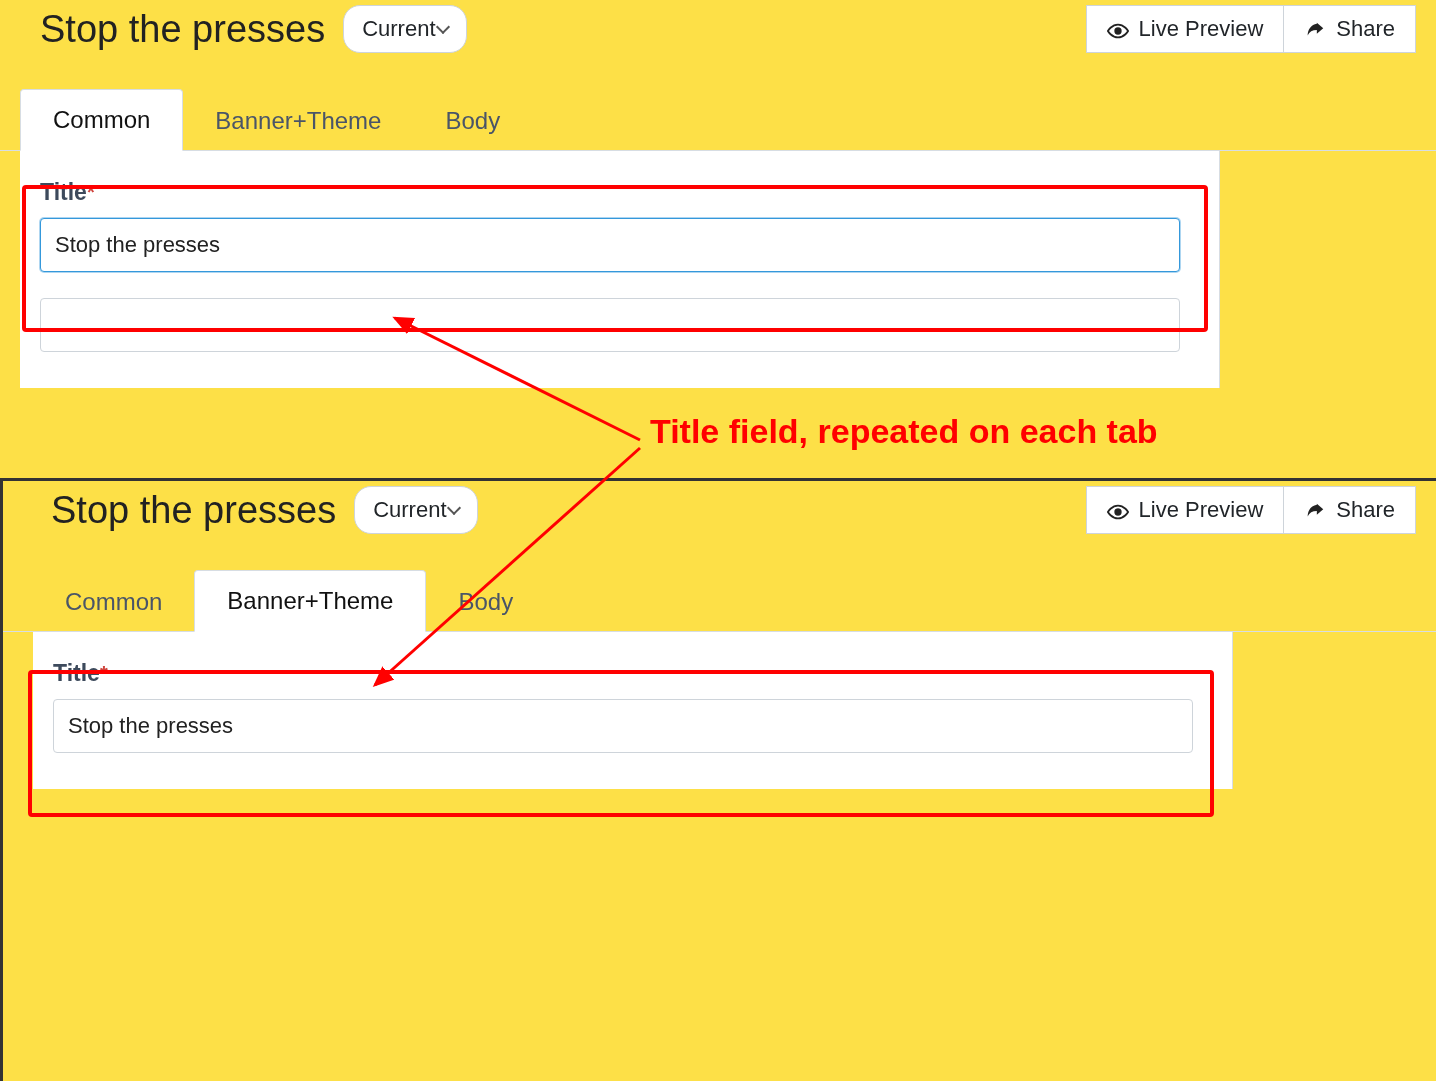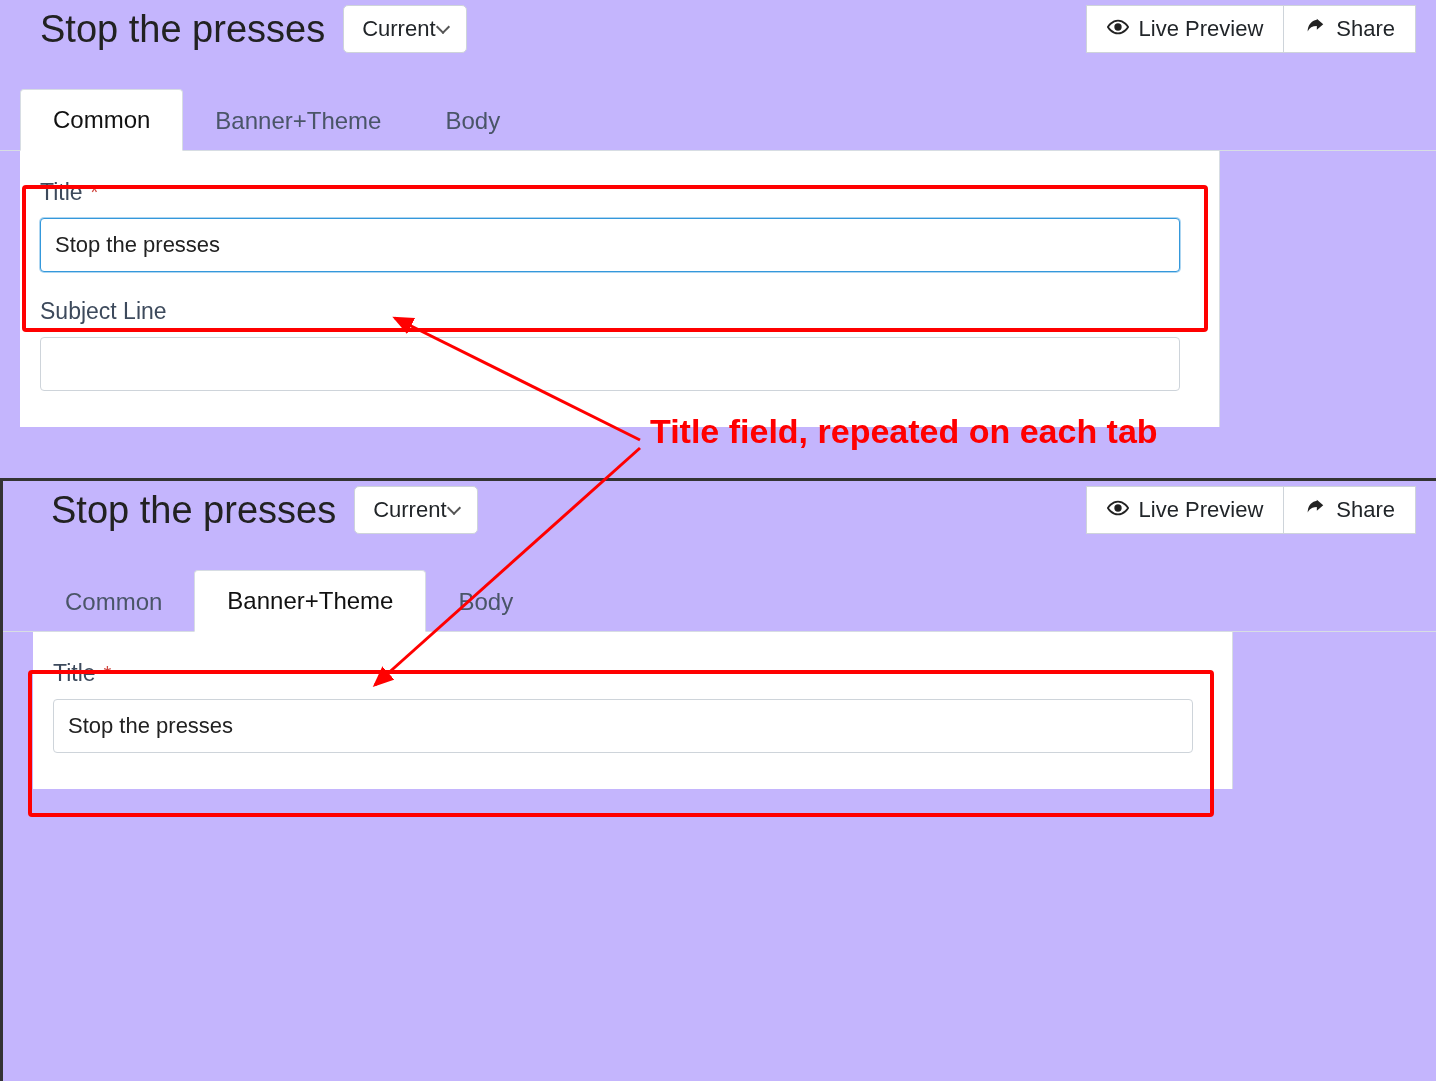--- a/index.html
+++ b/index.html
@@ -7,21 +7,21 @@
     font-family: -apple-system, BlinkMacSystemFont, "Segoe UI", Helvetica, Arial, sans-serif;
     background: #fff;
     width: 1436px;
     height: 1081px;
     overflow: hidden;
     position: relative;
     color: #212529;
   }
   .shot {
     position: relative;
-    background: #c4b5fd;
+    background: #fde047;
   }
   .shot1 { height: 478px; }
   .shot2 { height: 603px; border-top: 3px solid #333; border-left: 3px solid #333; }
   .header-bar {
     display: flex;
     align-items: center;
     padding: 0 20px 0 40px;
     height: 58px;
     gap: 18px;
   }
@@ -31,42 +31,42 @@
     font-weight: 400;
     color: #222;
     white-space: nowrap;
   }
   .dropdown-btn {
     display: inline-flex;
     align-items: center;
     gap: 2px;
     background: #fff;
     border: 1px solid #ced4da;
-    border-radius: 5px;
+    border-radius: 17px;
     padding: 10px 18px;
     font-size: 22px;
     color: #212529;
     cursor: pointer;
   }
   .chev-down {
     display: inline-block;
     width: 10px; height: 10px;
     border-right: 2px solid #555;
     border-bottom: 2px solid #555;
     transform: rotate(45deg);
     margin-top: -4px;
   }
   .header-spacer { flex: 1 1 auto; }
   .header-actions {
     display: flex;
     gap: 0;
   }
   .action-btn {
     display: inline-flex;
-    align-items: flex-start;
+    align-items: flex-end;
     gap: 10px;
     background: #fff;
     border: 1px solid #ced4da;
     padding: 10px 20px;
     font-size: 22px;
     color: #212529;
     cursor: pointer;
   }
   .action-btn + .action-btn { border-left: none; }
   .eye-icon svg, .share-icon svg { width: 22px; height: 22px; display: block; }
@@ -97,26 +97,25 @@
     background: #fff;
     margin: 0 0 0 20px;
     padding: 28px 20px 10px 20px;
     border-right: 1px solid #d7dde3;
     width: 1200px;
   }
   .shot2 .form-panel { margin-left: 30px; }
   .field-block { margin-bottom: 26px; }
   .field-label {
     font-size: 23px;
-    font-weight: 400;
+    font-weight: 700;
     color: #3d4a5c;
     margin-bottom: 12px;
     display: flex;
     align-items: center;
-    gap: 8px;
   }
   .req-mark { color: #d0453e; font-size: 20px; }
   .text-input {
     width: 100%;
     max-width: 1140px;
     height: 54px;
     padding: 10px 14px;
     font-size: 22px;
     border: 1px solid #ced4da;
     border-radius: 4px;
@@ -192,21 +191,20 @@
 
   <div class="form-panel">
     <div class="field-block">
       <div class="field-label">
         <span>Title</span>
         <span class="req-mark">*</span>
       </div>
       <input type="text" class="text-input focus" value="Stop the presses" style="">
     </div>
     <div class="field-block">
-      <div class="field-label">Subject Line</div>
       <input type="text" class="text-input" value="" style="">
     </div>
   </div>
 </div>
 
 <div class="shot shot2">
   <div class="header-bar">
     <div class="page-title">Stop the presses</div>
     <button class="dropdown-btn">
       <span>Current</span>

